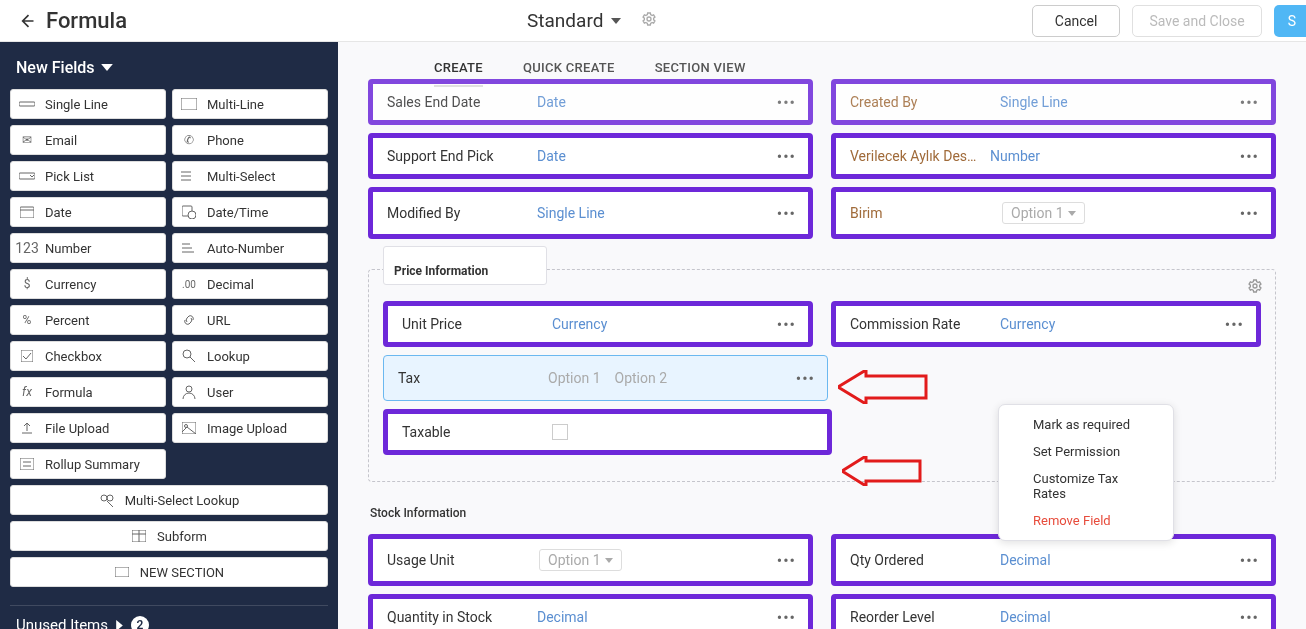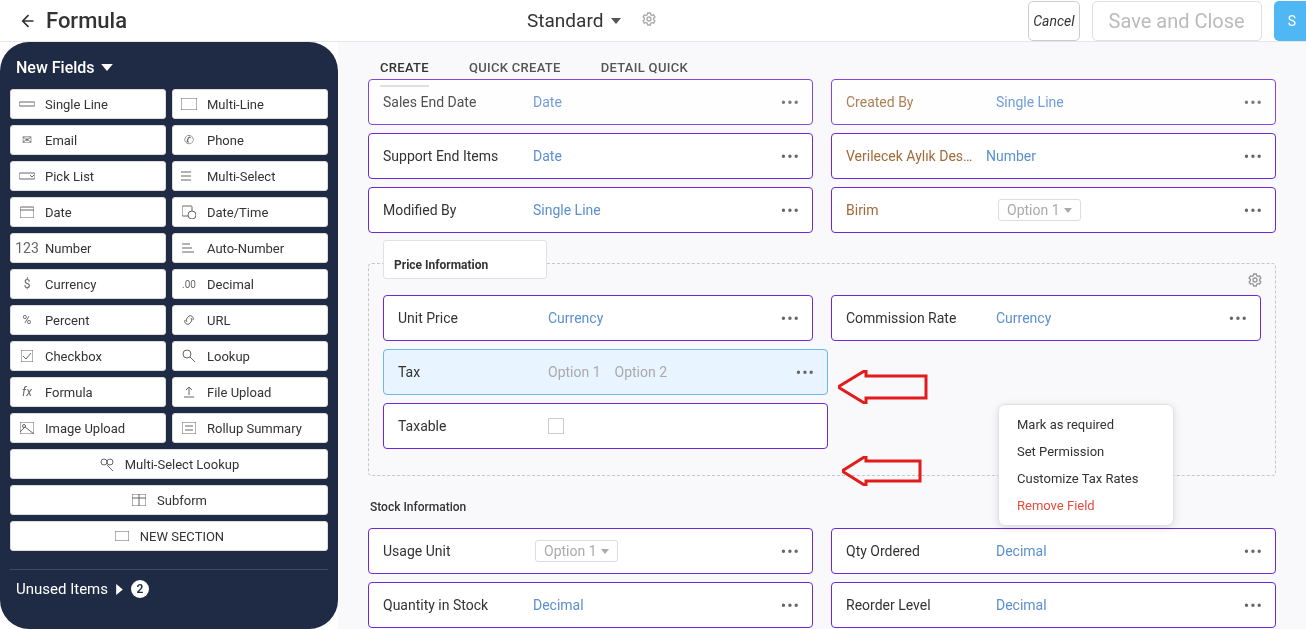--- a/index.html
+++ b/index.html
@@ -5,58 +5,58 @@
 * { margin: 0; padding: 0; box-sizing: border-box; font-family: -apple-system, BlinkMacSystemFont, "Segoe UI", Roboto, sans-serif; }
 body { background: #fff; width: 1306px; height: 629px; overflow: hidden; position: relative; }
 
 .topbar { height: 42px; display: flex; align-items: center; padding: 0 16px; border-bottom: 1px solid #e6e6e6; background: #fff; }
 .back-arrow { width: 20px; height: 20px; margin-right: 10px; cursor: pointer; }
 .page-title { font-size: 22px; font-weight: 500; color: #333; }
 .topbar-mid { flex: 1; display: flex; align-items: center; margin-left: 400px; }
 .layout-select { font-size: 19px; color: #333; display: flex; align-items: center; gap: 8px; cursor: pointer; }
 .gear-small { margin-left: 20px; color: #aaa; cursor: pointer; }
 .topbar-buttons { display: flex; gap: 12px; }
-.btn-cancel { padding: 7px 4px; background: #fff; border: 1px solid #ccc; border-radius: 5px; font-size: 14px; color: #333; cursor: pointer; font-style: italic; }
-.btn-saveclose { padding: 7px 16px; background: #fff; border: 1px solid #e0e0e0; border-radius: 5px; font-size: 20px; color: #bbb; cursor: default; }
+.btn-cancel { padding: 7px 22px; background: #fff; border: 1px solid #ccc; border-radius: 5px; font-size: 14px; color: #333; cursor: pointer; }
+.btn-saveclose { padding: 7px 16px; background: #fff; border: 1px solid #e0e0e0; border-radius: 5px; font-size: 14px; color: #bbb; cursor: default; }
 .btn-save { padding: 7px 14px; background: #50b7f5; border: none; border-radius: 5px; font-size: 14px; color: #fff; cursor: pointer; margin-right: -20px; }
 
 .container { display: flex; height: calc(100% - 42px); }
 
-.sidebar { width: 338px; background: #1f2b45; color: #fff; padding: 16px 10px 8px 10px; overflow: hidden; display: flex; flex-direction: column; border-radius: 29px; }
+.sidebar { width: 338px; background: #1f2b45; color: #fff; padding: 16px 10px 8px 10px; overflow: hidden; display: flex; flex-direction: column; }
 .new-fields-header { font-size: 16px; font-weight: 500; display: flex; align-items: center; gap: 6px; margin: 0 6px 12px 6px; cursor: pointer; }
 .field-grid { display: grid; grid-template-columns: 1fr 1fr; gap: 6px; }
 .field-btn { background: #fff; border: 1px solid #ddd; border-radius: 3px; padding: 6px 8px; display: flex; align-items: center; gap: 10px; color: #333; font-size: 13px; cursor: pointer; min-height: 30px; }
 .field-btn .ico { width: 16px; height: 16px; display: inline-flex; align-items: center; justify-content: center; color: #666; font-size: 12px; }
 .field-btn-wide { grid-column: 1 / -1; justify-content: center; }
 .unused-items { margin-top: 18px; padding: 10px 6px 6px 6px; border-top: 1px solid rgba(255,255,255,0.15); display: flex; align-items: center; gap: 8px; font-size: 15px; cursor: pointer; }
 .badge { background: #fff; color: #1f2b45; border-radius: 50%; width: 18px; height: 18px; font-size: 12px; display: inline-flex; align-items: center; justify-content: center; font-weight: 600; }
 
 .main { flex: 1; background: #f9f9fb; overflow: hidden; position: relative; }
-.tabs { display: flex; gap: 40px; padding: 18px 50px 8px 42px; font-size: 13px; font-weight: 500; color: #555; letter-spacing: 0.3px; }
+.tabs { display: flex; gap: 40px; padding: 18px 50px 8px 96px; font-size: 13px; font-weight: 500; color: #555; letter-spacing: 0.3px; }
 .tab-active { color: #333; border-bottom: 2px solid #333; padding-bottom: 10px; }
 .tab { padding-bottom: 10px; cursor: pointer; }
 
 .content { padding: 0 30px 20px 30px; }
 .field-row-pair { display: flex; gap: 18px; margin-bottom: 8px; }
-.field-card { flex: 1; background: #fff; border: 1px solid #6d28d9; border-radius: 4px; padding: 10px 14px; display: flex; align-items: center; position: relative; min-height: 46px; }
+.field-card { flex: 1; background: #fff; border: 5px solid #6d28d9; border-radius: 4px; padding: 10px 14px; display: flex; align-items: center; position: relative; min-height: 46px; }
 .field-card-highlight { background: #e8f4ff; border: 1px solid #6bb8f0; }
 .field-label { font-size: 14px; color: #333; width: 150px; }
 .field-label-brown { color: #a06b3a; }
 .field-type { font-size: 14px; color: #5b8fd1; }
 .field-option-grey { font-size: 14px; color: #aaa; }
 .option-chip { border: 1px solid #ddd; border-radius: 3px; padding: 2px 8px; margin-left: 2px; display: inline-flex; align-items: center; gap: 4px; }
 .ellipsis { position: absolute; right: 12px; color: #666; cursor: pointer; font-size: 16px; letter-spacing: 1px; }
 .checkbox-box { width: 16px; height: 16px; border: 1px solid #ccc; }
 
 .section { border: 1px dashed #c5c5cc; border-radius: 4px; padding: 12px 14px 18px 14px; margin-top: 30px; position: relative; }
 .section-title { display: inline-block; background: #fff; border: 1px solid #e0e0e6; border-radius: 3px; padding: 17px 58px 6px 10px; font-size: 12px; color: #333; font-weight: 700; position: relative; top: -10px; }
 .section-gear { position: absolute; right: 12px; top: 8px; color: #999; cursor: pointer; }
 .section-title-plain { font-size: 12px; color: #333; font-weight: 500; margin: 24px 0 14px 2px; }
 
-.popup-menu { position: absolute; background: #fff; border: 1px solid #e0e0e6; border-radius: 7px; box-shadow: 0 2px 8px rgba(0,0,0,0.12); padding: 6px 0; z-index: 50; left: 660px; top: 362px; width: 176px; }
+.popup-menu { position: absolute; background: #fff; border: 1px solid #e0e0e6; border-radius: 7px; box-shadow: 0 2px 8px rgba(0,0,0,0.12); padding: 6px 16px; z-index: 50; left: 660px; top: 362px; width: 176px; }
 .popup-item { padding: 6px 18px; font-size: 13px; color: #333; cursor: pointer; }
 .popup-item-danger { color: #e74c3c; }
 
 .arrow-annot { position: absolute; z-index: 60; color: #e21b1b; pointer-events: none; }
 .arrow-annot svg { display: block; }
 
 .truncate { white-space: nowrap; overflow: hidden; text-overflow: ellipsis; }
 </style>
 </head>
 <body>
@@ -213,20 +213,29 @@
           </span>
           <span>Lookup</span>
         </div>
       <div class="field-btn">
           <span class="ico" style="font-style:italic">fx</span>
           <span>Formula</span>
         </div>
       <div class="field-btn">
           <span class="ico">
             <svg width="14" height="14" fill="none" stroke="#666">
+              <circle cx="7" cy="4" r="3"></circle>
+              <path d="M1 14a6 6 0 0 1 12 0"></path>
+            </svg>
+          </span>
+          <span>User</span>
+        </div>
+      <div class="field-btn">
+          <span class="ico">
+            <svg width="14" height="14" fill="none" stroke="#666">
               <path d="M7 2v8M4 5l3-3 3 3M2 12h10"></path>
             </svg>
           </span>
           <span>File Upload</span>
         </div>
       <div class="field-btn">
           <span class="ico">
             <svg width="14" height="12" fill="none" stroke="#666">
               <rect x="0" y="0" width="14" height="12" rx="1"></rect>
               <circle cx="4" cy="4" r="1.5"></circle>
@@ -282,40 +291,40 @@
         </svg>
       <span class="badge">2</span>
     </div>
 
   </div>
 
   <div class="main">
     <div class="tabs">
       <span class="tab tab-active">CREATE</span>
       <span class="tab">QUICK CREATE</span>
-      <span class="tab">DETAIL QUICK</span>
+      <span class="tab">SECTION VIEW</span>
     </div>
 
     <div class="content">
 
       <div class="field-row-pair" style="margin-top:-16px;opacity:0.85">
         <div class="field-card">
           <span class="field-label">Sales End Date</span>
           <span class="field-type">Date</span>
           <span class="ellipsis">•••</span>
         </div>
         <div class="field-card">
           <span class="field-label field-label-brown">Created By</span>
           <span class="field-type">Single Line</span>
           <span class="ellipsis">•••</span>
         </div>
       </div>
       <div class="field-row-pair">
         <div class="field-card">
-          <span class="field-label">Support End Items</span>
+          <span class="field-label">Support End Pick</span>
           <span class="field-type">Date</span>
           <span class="ellipsis">•••</span>
         </div>
         <div class="field-card">
           <span class="field-label field-label-brown truncate" style="width:140px">Verilecek Aylık Des…</span>
           <span class="field-type">Number</span>
           <span class="ellipsis">•••</span>
         </div>
       </div>
       <div class="field-row-pair">

